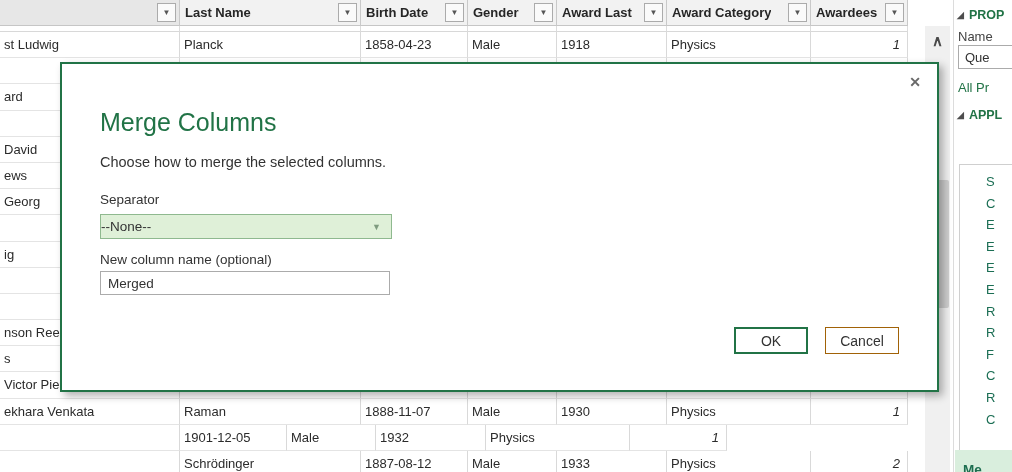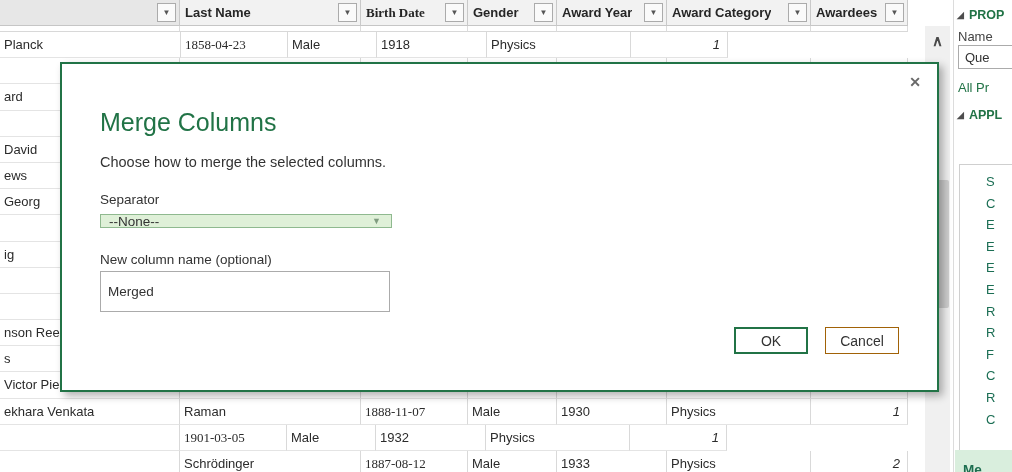--- a/index.html
+++ b/index.html
@@ -18,21 +18,21 @@
         background:#fafafa;border:1px solid #ababab;color:#555;font-size:8px;
         display:flex;align-items:center;justify-content:center;cursor:pointer;}
   .sliver{display:flex;height:6px;}
   .scell{box-sizing:border-box;border-right:1px solid #dcdcdc;border-bottom:1px solid #d8d8d8;background:#fff;}
   .trow{display:flex;height:26.2px;}
   .tcell{box-sizing:border-box;border-right:1px solid #d9d9d9;border-bottom:1px solid #e4e4e4;
          font-size:13px;color:#2b2b2b;line-height:25px;padding-left:4px;
          white-space:nowrap;overflow:hidden;background:#fff;}
   .c0{width:180px;flex:0 0 180px;}
   .c1{width:181px;flex:0 0 181px;}
-  .c2{width:107px;flex:0 0 107px;font-family:Liberation Serif, serif;}
+  .c2{width:107px;flex:0 0 107px;}
   .c3{width:89px;flex:0 0 89px;}
   .c4{width:110px;flex:0 0 110px;}
   .c5{width:144px;flex:0 0 144px;}
   .c6{width:97px;flex:0 0 97px;}
   .tcell.c6{font-style:italic;text-align:right;padding-right:7px;}
 
   
   #vscroll{position:absolute;left:925px;top:26px;width:25px;height:446px;background:#f0f0f0;z-index:1;}
   #scroll-up{height:30px;display:flex;align-items:center;justify-content:center;
              color:#4a4a4a;font-size:15px;font-weight:bold;cursor:pointer;}
@@ -61,26 +61,26 @@
                  font-size:13.5px;overflow:hidden;cursor:pointer;}
 
   
   #dialog{position:absolute;left:60px;top:62px;width:875px;height:326px;background:#fff;
           border:2px solid #217346;box-shadow:4px 4px 8px rgba(0,0,0,0.3);z-index:10;}
   #dialog-close{position:absolute;top:10px;right:16px;color:#696969;font-size:14px;
                 font-weight:bold;cursor:pointer;}
   #dialog-title{position:absolute;left:38px;top:44px;font-size:25px;font-weight:400;color:#217346;}
   #dialog-subtitle{position:absolute;left:38px;top:90px;font-size:14.5px;color:#333;}
   #sep-label{position:absolute;left:38px;top:128px;font-size:13.5px;color:#333;}
-  #sep-dropdown{position:absolute;left:38px;top:150px;width:292px;height:14px;box-sizing:border-box;
+  #sep-dropdown{position:absolute;left:38px;top:150px;width:292px;height:25px;box-sizing:border-box;
                 background:#dff0d8;border:1px solid #8fb98f;display:flex;align-items:center;
-                font-size:13.5px;color:#333;padding-left:8px;cursor:pointer;}
+                font-size:13.5px;color:#333;padding-left:0;cursor:pointer;}
   #sep-caret{position:absolute;right:10px;font-size:9px;color:#7f9b7f;}
   #newcol-label{position:absolute;left:38px;top:188px;font-size:13.5px;color:#333;}
-  #newcol-input{position:absolute;left:38px;top:207px;width:290px;height:41px;box-sizing:border-box;
+  #newcol-input{position:absolute;left:38px;top:207px;width:290px;height:24px;box-sizing:border-box;
                 border:1px solid #ababab;font-size:13.5px;font-family:"Liberation Sans",sans-serif;
                 color:#333;padding:0 0 0 7px;}
   .dlg-btn{position:absolute;top:263px;width:74px;height:27px;box-sizing:border-box;background:#fff;
            font-size:14px;font-family:"Liberation Sans",sans-serif;color:#333;cursor:pointer;
            display:flex;align-items:center;justify-content:center;}
   #ok-btn{left:672px;border:2px solid #217346;}
   #cancel-btn{left:763px;border:1px solid #a16207;}
 </style>
 </head>
 <body>
@@ -99,21 +99,21 @@
         </div>
         <div class="hcell c2">
           <span class="hlabel">Birth Date</span>
           <div class="fbtn">▼</div>
         </div>
         <div class="hcell c3">
           <span class="hlabel">Gender</span>
           <div class="fbtn">▼</div>
         </div>
         <div class="hcell c4">
-          <span class="hlabel">Award Year</span>
+          <span class="hlabel">Award Last</span>
           <div class="fbtn">▼</div>
         </div>
         <div class="hcell c5">
           <span class="hlabel">Award Category</span>
           <div class="fbtn">▼</div>
         </div>
         <div class="hcell c6">
           <span class="hlabel">Awardees</span>
           <div class="fbtn">▼</div>
         </div>
@@ -122,20 +122,21 @@
         <div class="scell c0"></div>
         <div class="scell c1"></div>
         <div class="scell c2"></div>
         <div class="scell c3"></div>
         <div class="scell c4"></div>
         <div class="scell c5"></div>
         <div class="scell c6"></div>
       </div>
     <div>
         <div class="trow">
+          <div class="tcell c0">st Ludwig</div>
           <div class="tcell c1">Planck</div>
           <div class="tcell c2">1858-04-23</div>
           <div class="tcell c3">Male</div>
           <div class="tcell c4">1918</div>
           <div class="tcell c5">Physics</div>
           <div class="tcell c6">1</div>
         </div>
         <div class="trow">
           <div class="tcell c0"></div>
           <div class="tcell c1"></div>
@@ -257,21 +258,21 @@
           <div class="tcell c0">ekhara Venkata</div>
           <div class="tcell c1">Raman</div>
           <div class="tcell c2">1888-11-07</div>
           <div class="tcell c3">Male</div>
           <div class="tcell c4">1930</div>
           <div class="tcell c5">Physics</div>
           <div class="tcell c6">1</div>
         </div>
         <div class="trow">
           <div class="tcell c0"></div>
-          <div class="tcell c2">1901-03-05</div>
+          <div class="tcell c2">1901-12-05</div>
           <div class="tcell c3">Male</div>
           <div class="tcell c4">1932</div>
           <div class="tcell c5">Physics</div>
           <div class="tcell c6">1</div>
         </div>
         <div class="trow">
           <div class="tcell c0"></div>
           <div class="tcell c1">Schrödinger</div>
           <div class="tcell c2">1887-08-12</div>
           <div class="tcell c3">Male</div>

